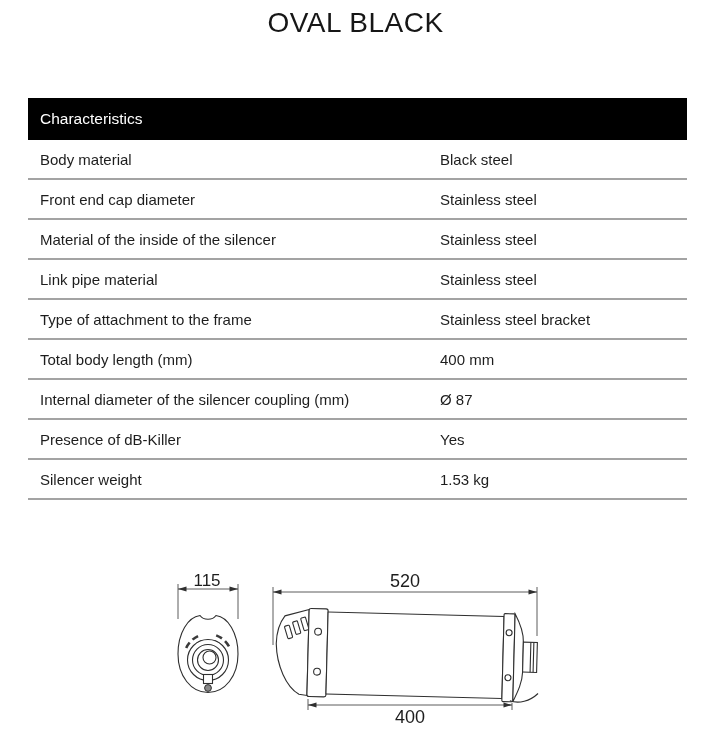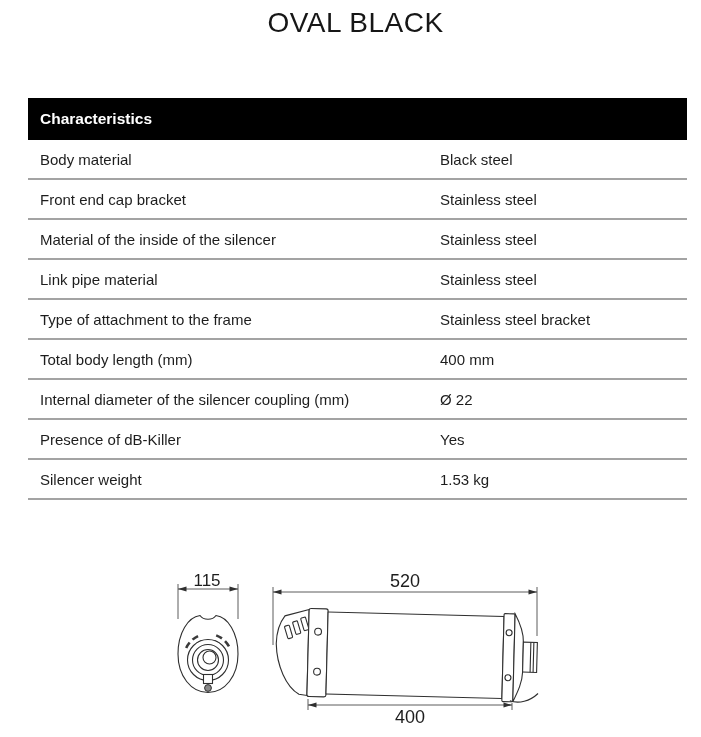--- a/index.html
+++ b/index.html
@@ -24,21 +24,21 @@
   }
   .spec-table {
     position: absolute;
     left: 28px; top: 98px;
     width: 659px;
     font-size: 15px;
   }
   .spec-table .thead {
     background: #000000;
     color: #ffffff;
-    font-weight: bold;
+    font-weight: normal;
     font-size: 15.5px;
     height: 42px;
     line-height: 42px;
     padding-left: 12px;
     box-sizing: border-box;
   }
   .spec-row {
     display: flex;
     align-items: center;
     height: 40px;
@@ -74,42 +74,42 @@
 <h1 class="page-title">OVAL BLACK</h1>
 
 <div class="spec-table">
   <div class="thead">Characteristics</div>
 
   <div class="spec-row">
     <div class="label">Body material</div>
     <div class="value">Black steel</div>
   </div>
   <div class="spec-row">
-    <div class="label">Front end cap bracket</div>
+    <div class="label">Front end cap diameter</div>
     <div class="value">Stainless steel</div>
   </div>
   <div class="spec-row">
     <div class="label">Material of the inside of the silencer</div>
     <div class="value">Stainless steel</div>
   </div>
   <div class="spec-row">
     <div class="label">Link pipe material</div>
     <div class="value">Stainless steel</div>
   </div>
   <div class="spec-row">
     <div class="label">Type of attachment to the frame</div>
     <div class="value">Stainless steel bracket</div>
   </div>
   <div class="spec-row">
     <div class="label">Total body length (mm)</div>
     <div class="value">400 mm</div>
   </div>
   <div class="spec-row">
     <div class="label">Internal diameter of the silencer coupling (mm)</div>
-    <div class="value">Ø 22</div>
+    <div class="value">Ø 87</div>
   </div>
   <div class="spec-row">
     <div class="label">Presence of dB-Killer</div>
     <div class="value">Yes</div>
   </div>
   <div class="spec-row">
     <div class="label">Silencer weight</div>
     <div class="value">1.53 kg</div>
   </div>
 </div>

